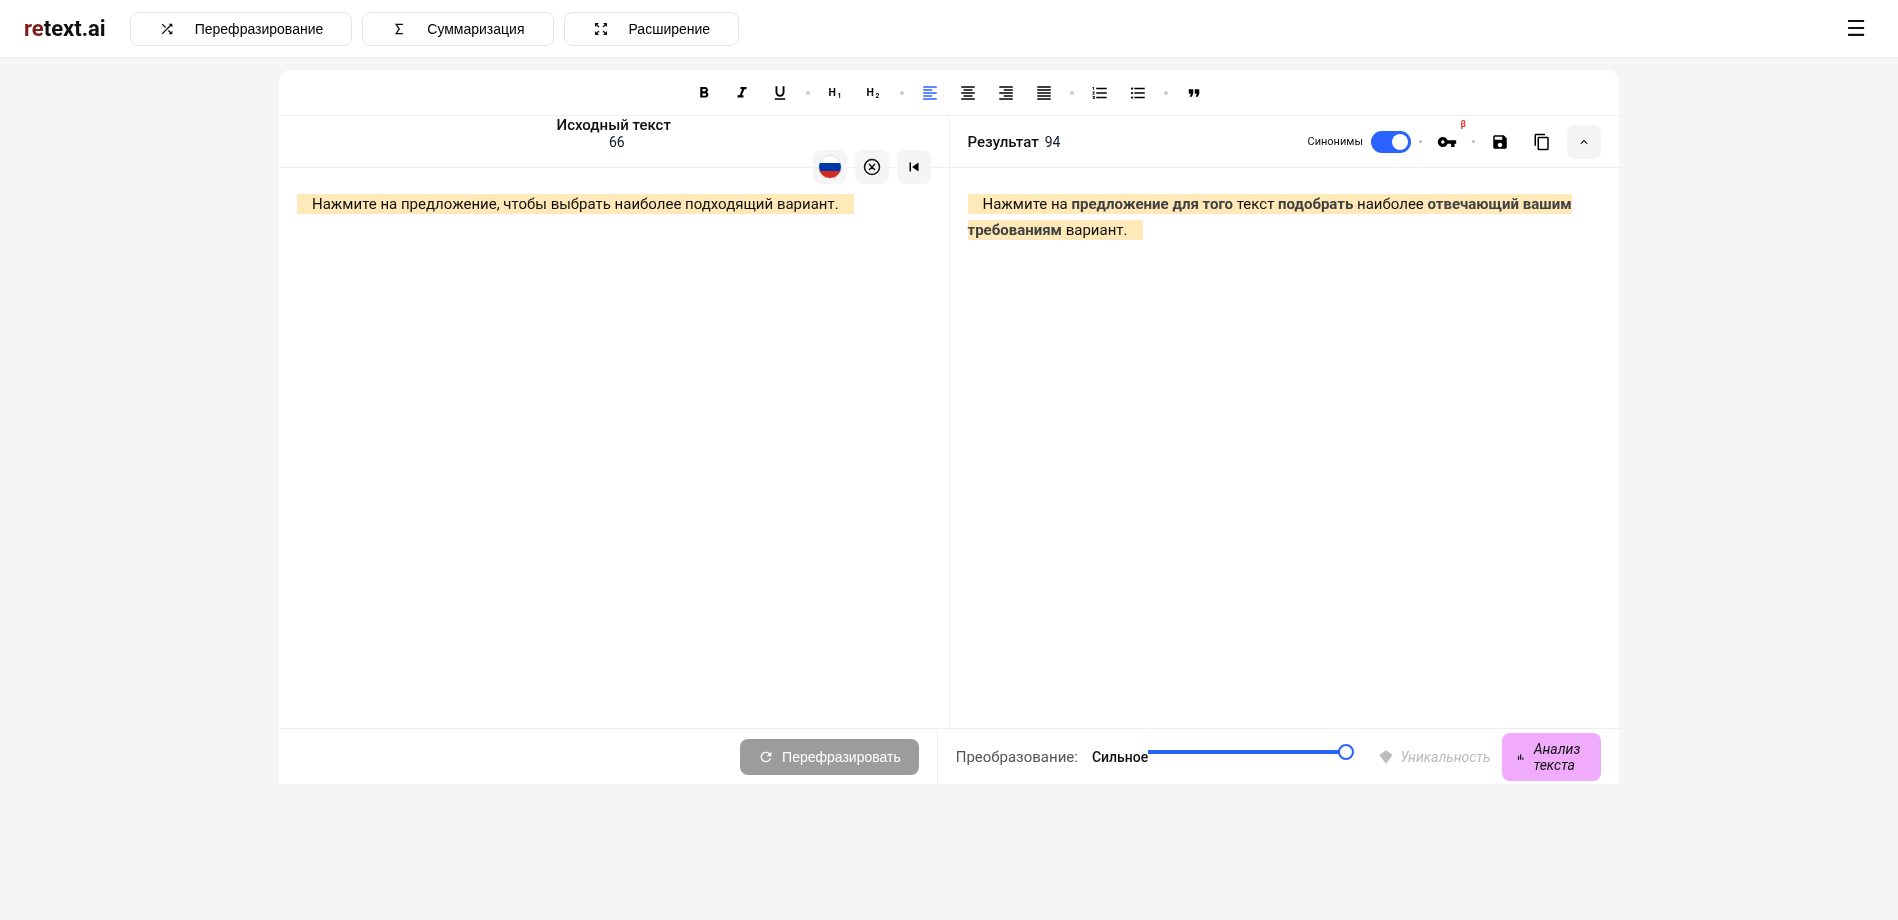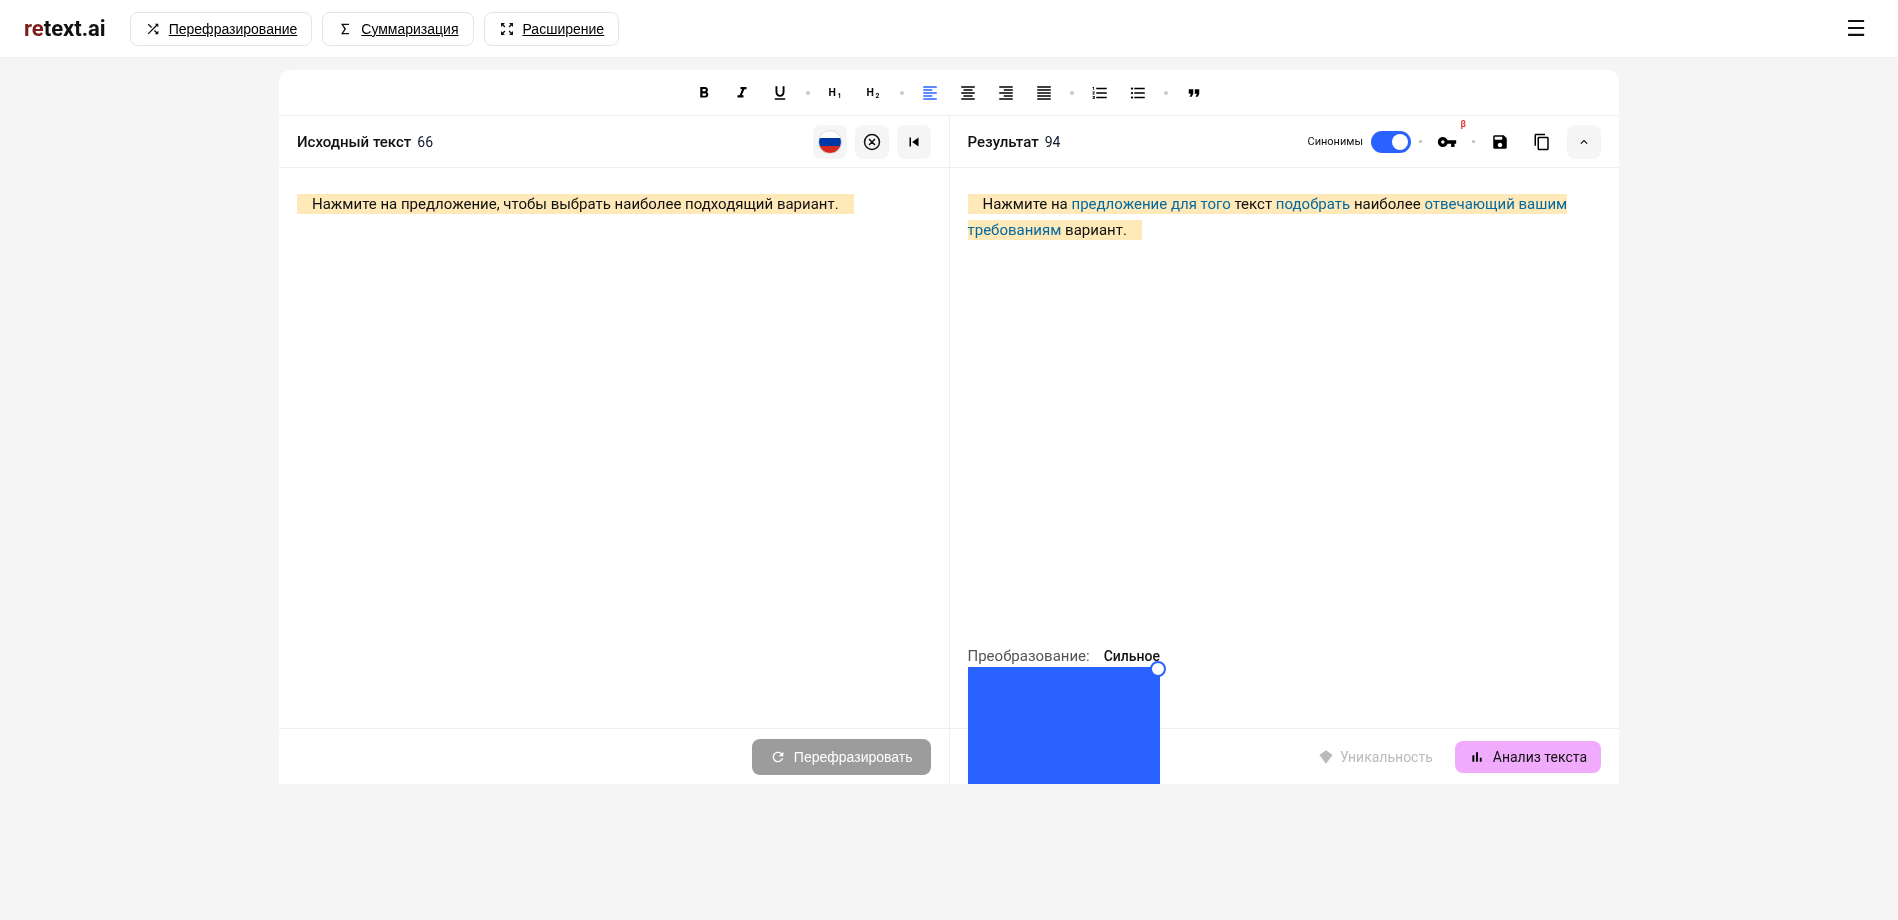--- a/index.html
+++ b/index.html
@@ -1,59 +1,59 @@
 <!DOCTYPE html>
 <html><head>
 <meta charset="utf-8">
 <style>
 * { margin:0; padding:0; box-sizing:border-box; }
 body { font-family:-apple-system,BlinkMacSystemFont,"Segoe UI",Roboto,sans-serif; background:#f5f5f5; color:#111; font-size:14px; }
 .topbar { background:#fff; height:58px; display:flex; align-items:center; padding:0 24px; border-bottom:1px solid #eee; }
 .logo { font-size:22px; font-weight:bold; margin-right:24px; }
 .logo .re { color:#7f1d1d; }
 .mode-buttons { display:flex; gap:10px; }
-.mode-btn { display:flex; align-items:center; gap:8px; padding:8px 14px; border:1px solid #e5e5e5; border-radius:8px; background:#fff; cursor:pointer; font-size:14px;text-decoration:underline; }
+.mode-btn { display:flex; align-items:center; gap:20px; padding:8px 28px; border:1px solid #e5e5e5; border-radius:8px; background:#fff; cursor:pointer; font-size:14px; }
 .mode-btn svg { width:16px; height:16px; }
 .hamburger { margin-left:auto; font-size:22px; cursor:pointer; padding:4px 8px; }
 .container { width:1340px; margin:12px auto 0; background:#fff; border-radius:12px 12px 0 0; overflow:hidden; }
 .toolbar { height:46px; display:flex; align-items:center; justify-content:center; gap:6px; border-bottom:1px solid #eee; }
 .tb-btn { width:32px; height:32px; display:flex; align-items:center; justify-content:center; cursor:pointer; border-radius:6px; }
 .tb-sep { width:4px; height:4px; background:#ccc; border-radius:50%; margin:0 4px; }
 .tb-btn.active svg { fill:#2962ff; }
 .panels { display:flex; height:52px; border-bottom:1px solid #eee; }
 .panel-head { flex:1; display:flex; align-items:center; padding:0 18px; }
-.panel-head.left { border-right:1px solid #eee; }
+.panel-head.left { border-right:1px solid #eee;flex-direction:column; }
 .ph-title { font-weight:500; font-size:15px; }
 .ph-count { color:#0f172a; margin-left:6px; }
 .ph-right { margin-left:auto; display:flex; align-items:center; gap:8px; }
 .icon-btn { width:34px; height:34px; display:flex; align-items:center; justify-content:center; border-radius:8px; cursor:pointer; background:#f5f5f5; }
 .icon-btn.plain { background:transparent; }
 .flag { width:24px; height:24px; border-radius:50%; background:linear-gradient(to bottom,#fff 33%,#0039a6 33% 66%,#d52b1e 66%); border:1px solid #ddd; }
 .syn-label { font-size:11px; font-weight:400; }
 .toggle { width:40px; height:22px; background:#2962ff; border-radius:11px; position:relative; cursor:pointer; }
 .toggle::after { content:''; width:16px; height:16px; background:#fff; border-radius:50%; position:absolute; right:3px; top:3px; }
 .dot-sep { width:3px; height:3px; background:#bbb; border-radius:50%; }
 .key-icon { position:relative; }
 .beta { position:absolute; top:-6px; right:-2px; font-size:9px; color:#e53935; font-weight:bold; }
 .content { display:flex; height:560px; }
 .col { flex:1; padding:24px 18px; font-size:15px; line-height:1.7; }
 .col.left { border-right:1px solid #eee; }
 .hl { background:#ffe9b8; padding:1px 15px; }
-.orange { color:#0369a1; }
+.orange { color:#404040;font-weight:bold; }
 .footer { display:flex; height:56px; border-top:1px solid #eee; }
 .f-left { flex:1; border-right:1px solid #eee; display:flex; align-items:center; justify-content:flex-end; padding:0 18px; }
 .f-right { flex:1; display:flex; align-items:center; padding:0 18px; gap:18px; }
 .primary-btn { background:#737373; color:#fff; border:none; padding:10px 18px; border-radius:8px; font-size:14px; display:flex; align-items:center; gap:8px; cursor:pointer; opacity:.7; }
 .trans-label { font-size:15px; color:#555; }
 .trans-val { font-weight:500; }
 .slider { flex:0 0 200px; height:4px; background:#2962ff; position:relative; margin-top:2px; }
 .slider::after { content:''; width:12px; height:12px; background:#fff; border:2px solid #2962ff; border-radius:50%; position:absolute; right:-6px; top:-6px; }
 .ghost-btn { display:flex; align-items:center; gap:6px; padding:8px 12px; border-radius:8px; color:#bbb; cursor:pointer; }
 .analysis-btn { display:flex; align-items:center; gap:8px; padding:8px 14px; border-radius:8px; background:#f0abfc; cursor:pointer; font-size:14px; }
-.slider-wrap { display:flex; flex-direction:column; gap:0; }
+.slider-wrap { display:flex; flex-direction:row; gap:0; }
 .slider-row { display:flex; gap:14px; align-items:baseline; }
 svg { display:block; }
 </style>
 </head>
 <body>
 
 <div class="topbar">
   <div class="logo">
     <span class="re">re</span><span>text.ai</span>
   </div>
@@ -222,21 +222,21 @@
       </button>
     </div>
     <div class="f-right">
       <div class="slider-wrap">
         <div class="slider-row">
           <span class="trans-label">Преобразование:</span>
           <span class="trans-val">Сильное</span>
         </div>
         <div class="slider"></div>
       </div>
-      <div style="margin-left:auto;display:flex;gap:10px;">
+      <div style="margin-left:auto;display:flex;gap:0;font-style:italic;">
         <div class="ghost-btn">
           <svg width="16" height="16" viewBox="0 0 24 24" fill="#bbb">
               <path d="M12 2L2 9l10 13L22 9z"></path>
             </svg>
           <span>Уникальность</span>
         </div>
         <div class="analysis-btn">
           <svg width="16" height="16" viewBox="0 0 24 24">
               <path d="M5 9.2h3V19H5zM10.6 5h2.8v14h-2.8zm5.6 8H19v6h-2.8z"></path>
             </svg>

